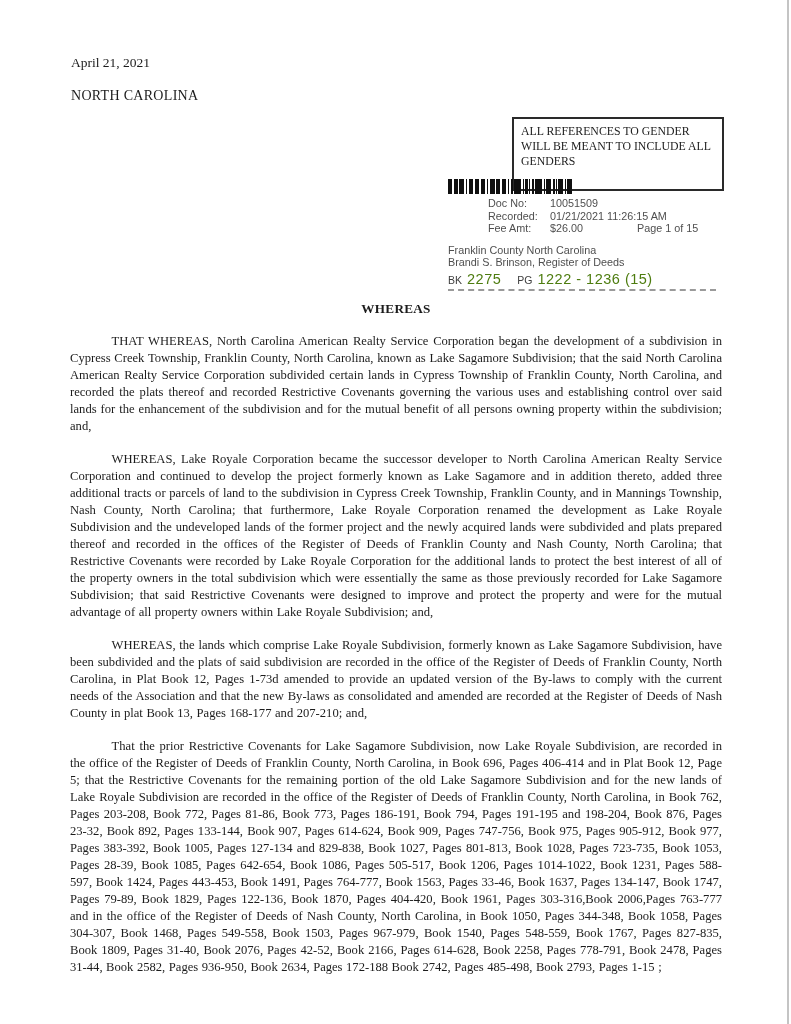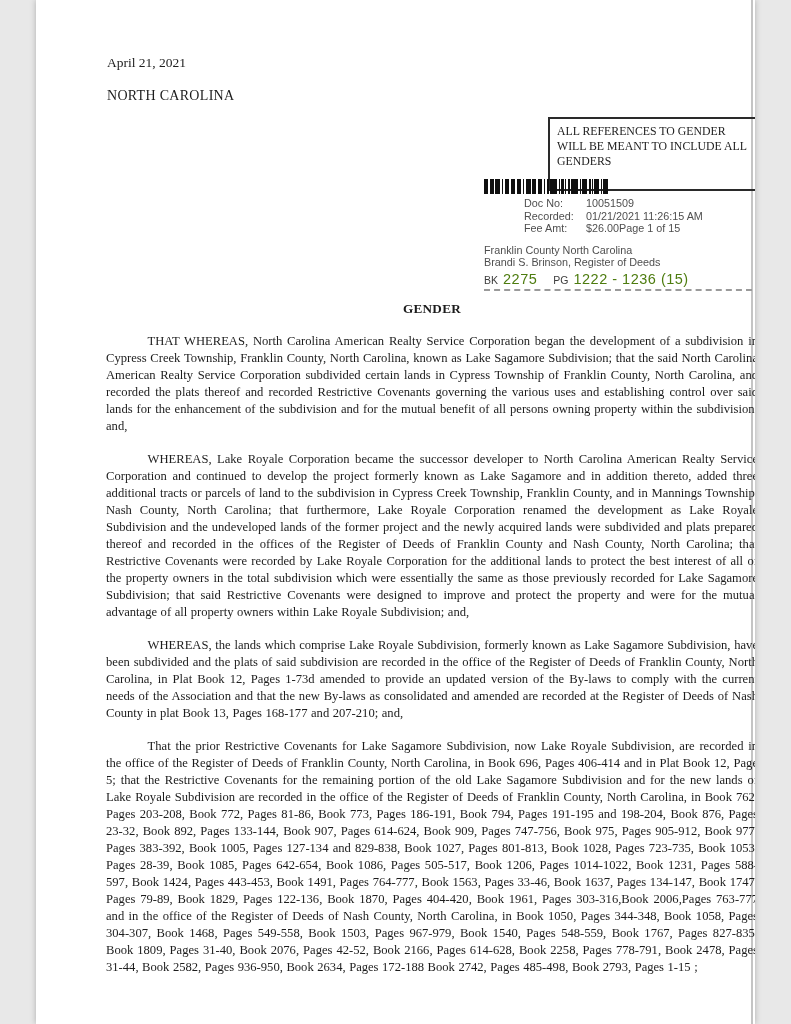--- a/index.html
+++ b/index.html
@@ -1,18 +1,18 @@
 <!DOCTYPE html>
 <html><head>
 <meta charset="utf-8">
 <style>
   html,body{margin:0;padding:0;background:#e8e8e8;}
   .page{
     position:relative;
-    width:719px;height:1024px;
+    width:791px;height:1024px;
     margin:0 auto;
     background:#ffffff;
     font-family:"Liberation Serif","DejaVu Serif",serif;
     color:#1c1c1c;
     overflow:hidden;
     box-shadow:0 0 6px rgba(0,0,0,.25);
   }
   .scan-edge{
     position:absolute;right:2px;top:0;bottom:0;width:2px;
     background:#b5b5b5;opacity:.8;
@@ -33,21 +33,21 @@
   }
   .barcode{
     width:126px;height:15px;margin-bottom:3px;
     background:
       repeating-linear-gradient(90deg,#101010 0 1px,transparent 1px 3px),
       repeating-linear-gradient(90deg,#101010 0 2px,transparent 2px 7px),
       repeating-linear-gradient(90deg,#101010 0 3px,transparent 3px 11px);
   }
   .stamp-row{display:flex;white-space:nowrap;}
   .stamp-row .lbl{width:62px;flex:none;padding-left:40px;}
-  .stamp-row .page-of{text-align:right;}
+  .stamp-row .page-of{margin-left:54px;text-align:right;}
   .stamp-gap{height:9px;}
   .bkpg{
     display:flex;align-items:baseline;margin-top:4px;color:#3d3d3d;
   }
   .bkpg .small-lbl{font-size:10.5px;margin-right:5px;}
   .bkpg .big-val{font-size:14.5px;font-weight:normal;letter-spacing:.5px;margin-right:16px;color:#4d7c0f;}
   .bkpg .big-val:last-child{margin-right:4px;}
   .stamp-underline{
     width:268px;border-top:2px dashed #9a9a9a;margin-top:3px;
   }
@@ -106,21 +106,21 @@
       <span class="small-lbl">BK</span>
       <span class="big-val">2275</span>
       <span class="small-lbl">PG</span>
       <span class="big-val">1222 - 1236 (15)</span>
     </div>
     <div class="stamp-underline"></div>
   </div>
 
   <div class="content">
 
-    <div class="purpose-heading">GENDER</div>
+    <div class="purpose-heading">WHEREAS</div>
 
     <p class="body-par">THAT WHEREAS, North Carolina American Realty Service Corporation began the development of a subdivision in Cypress Creek Township, Franklin County, North Carolina, known as Lake Sagamore Subdivision; that the said North Carolina American Realty Service Corporation subdivided certain lands in Cypress Township of Franklin County, North Carolina, and recorded the plats thereof and recorded Restrictive Covenants governing the various uses and establishing control over said lands for the enhancement of the subdivision and for the mutual benefit of all persons owning property within the subdivision; and,</p>
     <p class="body-par">WHEREAS, Lake Royale Corporation became the successor developer to North Carolina American Realty Service Corporation and continued to develop the project formerly known as Lake Sagamore and in addition thereto, added three additional tracts or parcels of land to the subdivision in Cypress Creek Township, Franklin County, and in Mannings Township, Nash County, North Carolina; that furthermore, Lake Royale Corporation renamed the development as Lake Royale Subdivision and the undeveloped lands of the former project and the newly acquired lands were subdivided and plats prepared thereof and recorded in the offices of the Register of Deeds of Franklin County and Nash County, North Carolina; that Restrictive Covenants were recorded by Lake Royale Corporation for the additional lands to protect the best interest of all of the property owners in the total subdivision which were essentially the same as those previously recorded for Lake Sagamore Subdivision; that said Restrictive Covenants were designed to improve and protect the property and were for the mutual advantage of all property owners within Lake Royale Subdivision; and,</p>
     <p class="body-par">WHEREAS, the lands which comprise Lake Royale Subdivision, formerly known as Lake Sagamore Subdivision, have been subdivided and the plats of said subdivision are recorded in the office of the Register of Deeds of Franklin County, North Carolina, in Plat Book 12, Pages 1-73d amended to provide an updated version of the By-laws to comply with the current needs of the Association and that the new By-laws as consolidated and amended are recorded at the Register of Deeds of Nash County in plat Book 13, Pages 168-177 and 207-210; and,</p>
     <p class="body-par">That the prior Restrictive Covenants for Lake Sagamore Subdivision, now Lake Royale Subdivision, are recorded in the office of the Register of Deeds of Franklin County, North Carolina, in Book 696, Pages 406-414 and in Plat Book 12, Page 5; that the Restrictive Covenants for the remaining portion of the old Lake Sagamore Subdivision and for the new lands of Lake Royale Subdivision are recorded in the office of the Register of Deeds of Franklin County, North Carolina, in Book 762, Pages 203-208, Book 772, Pages 81-86, Book 773, Pages 186-191, Book 794, Pages 191-195 and 198-204, Book 876, Pages 23-32, Book 892, Pages 133-144, Book 907, Pages 614-624, Book 909, Pages 747-756, Book 975, Pages 905-912, Book 977, Pages 383-392, Book 1005, Pages 127-134 and 829-838, Book 1027, Pages 801-813, Book 1028, Pages 723-735, Book 1053, Pages 28-39, Book 1085, Pages 642-654, Book 1086, Pages 505-517, Book 1206, Pages 1014-1022, Book 1231, Pages 588-597, Book 1424, Pages 443-453, Book 1491, Pages 764-777,  Book 1563, Pages 33-46, Book 1637, Pages 134-147, Book 1747, Pages 79-89, Book 1829, Pages 122-136, Book 1870, Pages 404-420, Book 1961, Pages 303-316,Book 2006,Pages 763-777 and in the office of the Register of Deeds of Nash County, North Carolina, in Book 1050, Pages 344-348, Book 1058, Pages 304-307, Book 1468, Pages 549-558, Book 1503, Pages 967-979, Book 1540, Pages 548-559, Book 1767, Pages 827-835, Book 1809, Pages 31-40, Book 2076, Pages 42-52, Book 2166, Pages 614-628, Book 2258, Pages 778-791, Book 2478, Pages 31-44, Book 2582, Pages 936-950, Book 2634, Pages 172-188 Book 2742, Pages 485-498, Book 2793, Pages 1-15 ;</p>
   </div>
 
 </div>
 
 </body></html>

